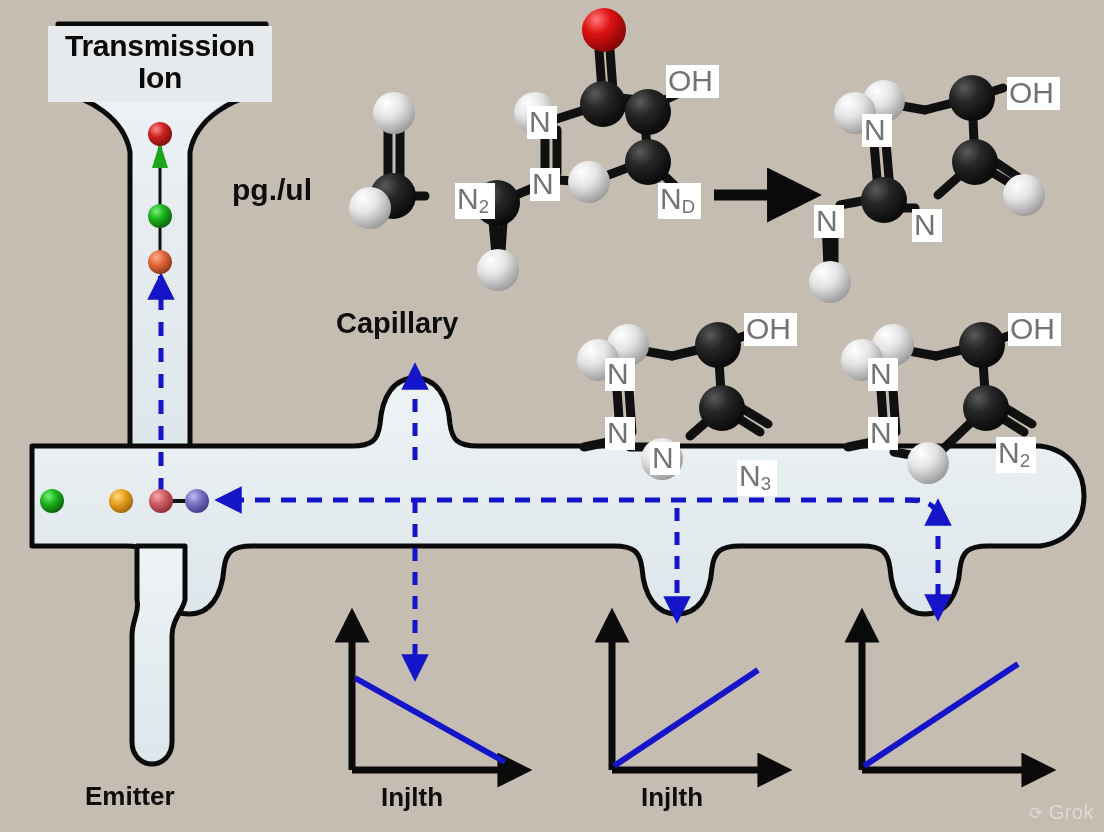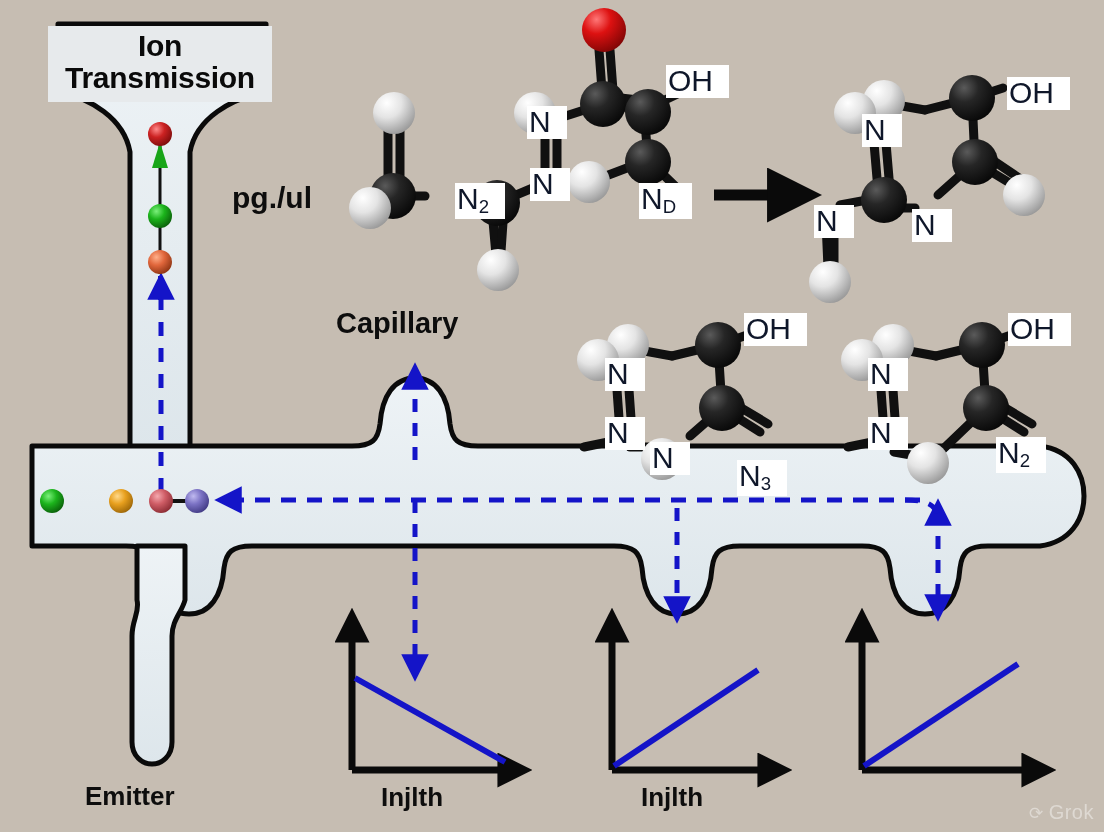--- a/index.html
+++ b/index.html
@@ -41,35 +41,35 @@
     padding-top: 4px;
     box-sizing: border-box;
   }
   #ion-box .lbl-in {
     font-size: 30px;
     font-weight: bold;
     color: #0a0a0a;
     line-height: 1.07;
     letter-spacing: -0.3px;
   }
-  #lbl-pgul { left: 232px; top: 182px; font-size: 30px; }
+  #lbl-pgul { left: 232px; top: 174px; font-size: 30px; }
   #lbl-capillary { left: 336px; top: 308px; font-size: 29px; }
   #lbl-emitter { left: 85px; top: 783px; font-size: 26px; }
   #lbl-g1 { left: 381px; top: 784px; font-size: 26px; }
   #lbl-g2 { left: 641px; top: 784px; font-size: 26px; }
   #lbl-g3 { left: 841px; top: 784px; font-size: 26px; }
   .atom-lbl {
     position: absolute;
     background: #ffffff;
-    color: #0f172a;
+    color: #737373;
     font-family: "Liberation Sans", sans-serif;
     font-weight: normal;
     font-size: 30px;
     line-height: 1;
-    padding: 1px 16px 2px 2px;
+    padding: 1px 6px 2px 2px;
     white-space: nowrap;
   }
   .atom-lbl sub {
     font-size: 0.62em;
     vertical-align: -0.22em;
   }
   #watermark {
     position: absolute;
     right: 10px;
     bottom: 8px;
@@ -367,36 +367,36 @@
     </g>
 
     <g>
       <line x1="862" y1="770" x2="862" y2="628" stroke="#0a0a0a" stroke-width="7" marker-end="url(#axArrow)"></line>
       <line x1="862" y1="770" x2="1036" y2="770" stroke="#0a0a0a" stroke-width="7" marker-end="url(#axArrow)"></line>
       <line x1="864" y1="766" x2="1018" y2="664" stroke="#1414c8" stroke-width="6"></line>
     </g>
   </svg>
 
   <div id="ion-box">
+    <div class="lbl-in">Transmission</div>
     <div class="lbl-in">Ion</div>
-    <div class="lbl-in">Transmission</div>
   </div>
 
   <div class="lbl" id="lbl-pgul">pg./ul</div>
   <div class="lbl" id="lbl-capillary">Capillary</div>
   <div class="lbl" id="lbl-emitter">Emitter</div>
   <div class="lbl" id="lbl-g1">Injlth</div>
   <div class="lbl" id="lbl-g2">Injlth</div>
 
   <div id="atom-label-layer">
       <div class="atom-lbl" style="left: 527px; top: 106px;">N</div>
       <div class="atom-lbl" style="left: 530px; top: 168px;">N</div>
       <div class="atom-lbl" style="left: 455px; top: 183px;">N<sub>2</sub></div>
       <div class="atom-lbl" style="left: 666px; top: 65px;">OH</div>
-      <div class="atom-lbl" style="left: 639px; top: 183px; text-align: right;">N<sub>D</sub></div>
+      <div class="atom-lbl" style="left: 658px; top: 183px; text-align: right;">N<sub>D</sub></div>
       <div class="atom-lbl" style="left: 862px; top: 114px;">N</div>
       <div class="atom-lbl" style="left: 912px; top: 209px;">N</div>
       <div class="atom-lbl" style="left: 814px; top: 205px;">N</div>
       <div class="atom-lbl" style="left: 1007px; top: 77px;">OH</div>
       <div class="atom-lbl" style="left: 605px; top: 358px;">N</div>
       <div class="atom-lbl" style="left: 605px; top: 417px;">N</div>
       <div class="atom-lbl" style="left: 650px; top: 442px;">N</div>
       <div class="atom-lbl" style="left: 737px; top: 460px;">N<sub>3</sub></div>
       <div class="atom-lbl" style="left: 744px; top: 313px;">OH</div>
       <div class="atom-lbl" style="left: 868px; top: 358px;">N</div>

